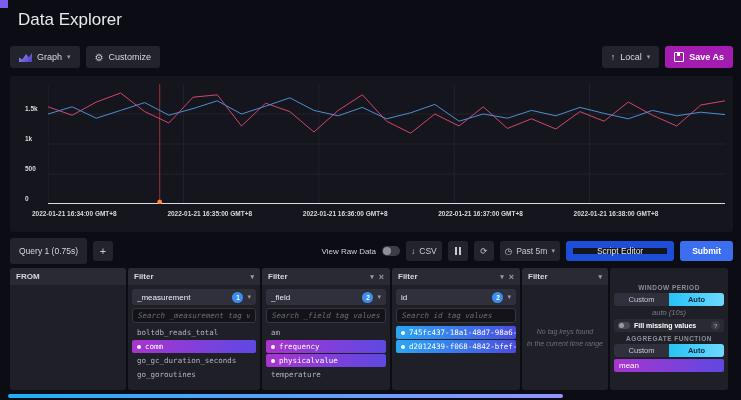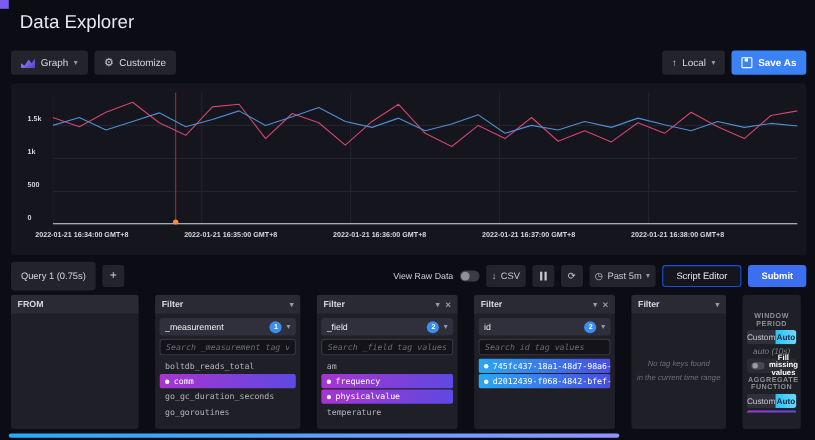--- a/index.html
+++ b/index.html
@@ -10,21 +10,21 @@
   
   .toolbar{position:absolute;top:46px;left:10px;right:8px;height:22px;display:flex;justify-content:space-between;}
   .tb-left,.tb-right{display:flex;gap:6px;}
   .btn{height:22px;display:inline-flex;align-items:center;gap:5px;padding:0 9px;background:#23232c;
        border-radius:3px;color:#d9d9e0;font-size:9px;cursor:pointer;white-space:nowrap;box-sizing:border-box;}
   .caret{font-size:7px;color:#9a9aa5;}
   .graph-icon{width:13px;height:10px;background:linear-gradient(135deg,#9394ff,#513cc6);
        clip-path:polygon(0 100%,0 55%,25% 75%,55% 20%,75% 55%,100% 10%,100% 100%);}
   .gear-icon{font-size:10px;color:#c9c9d2;}
   .up-icon{font-size:9px;color:#c9c9d2;}
-  .save-as{background:#3b82f6;color:#fff;font-weight:bold;}
+  .save-as{background:#a21caf;color:#fff;font-weight:bold;}
   .save-icon{width:8px;height:8px;border:1px solid #fff;border-radius:1px;position:relative;}
   .save-icon::after{content:"";position:absolute;top:0;left:2px;width:3px;height:3px;background:#fff;}
   
   .chart-panel{position:absolute;left:10px;right:8px;top:76px;height:156px;background:#15151d;border-radius:3px;}
   .plot{position:absolute;left:38px;right:8px;top:8px;height:120px;}
   .plot svg{width:100%;height:100%;display:block;}
   .y-label{position:absolute;left:15px;font-size:6.5px;font-weight:bold;color:#d8d8de;}
   .x-label{position:absolute;top:134px;font-size:6.5px;font-weight:bold;color:#d8d8de;white-space:nowrap;}
   
   .query-bar{position:absolute;left:10px;right:8px;top:240px;height:22px;display:flex;justify-content:space-between;align-items:center;}
@@ -33,26 +33,26 @@
        display:flex;align-items:center;cursor:pointer;}
   .plus-btn{width:20px;height:20px;background:#23232c;border-radius:3px;display:flex;align-items:center;
        justify-content:center;font-size:11px;color:#c9c9d2;cursor:pointer;}
   .raw-label{font-size:8px;color:#cfcfd6;}
   .toggle{width:18px;height:10px;background:#3c3c46;border-radius:5px;position:relative;cursor:pointer;}
   .toggle::after{content:"";position:absolute;left:1px;top:1px;width:8px;height:8px;border-radius:50%;background:#8f8f99;}
   .icon-btn{height:20px;min-width:20px;padding:0 5px;background:#23232c;border-radius:3px;display:flex;
        align-items:center;justify-content:center;gap:4px;font-size:8.5px;color:#c9c9d2;cursor:pointer;box-sizing:border-box;}
   .pause-icon{display:flex;gap:2px;}
   .pause-icon i{display:block;width:2px;height:8px;background:#c9c9d2;}
-  .script-editor{height:20px;padding:0 12px;border:1px solid #1d4ed8;border-radius:3px;background:#15151d;
+  .script-editor{height:20px;padding:0 24px;border:7px solid #1d4ed8;border-radius:3px;background:#15151d;
        font-size:8.5px;color:#e8e8ee;display:flex;align-items:center;cursor:pointer;box-sizing:border-box;}
   .submit{height:20px;padding:0 12px;border-radius:3px;background:#3b6ff0;color:#fff;font-weight:bold;
        font-size:8.5px;display:flex;align-items:center;cursor:pointer;}
   
-  .builder{position:absolute;left:10px;right:13px;top:268px;height:122px;display:flex;gap:15px;}
+  .builder{position:absolute;left:10px;right:13px;top:268px;height:122px;display:flex;gap:2px;}
   .panel{background:#1f1f28;border-radius:3px;display:flex;flex-direction:column;overflow:hidden;box-sizing:border-box;flex:none;}
   .panel-header{height:17px;min-height:17px;background:#2a2a34;display:flex;align-items:center;
        justify-content:space-between;padding:0 6px;font-size:8px;font-weight:bold;color:#d8d8df;}
   .ph-icons{display:flex;align-items:center;gap:5px;}
   .close{font-size:9px;color:#9a9aa5;cursor:pointer;}
   .panel-body{flex:1;padding:4px;display:flex;flex-direction:column;gap:3px;overflow:hidden;}
   .select{height:16px;min-height:16px;background:#30303c;border-radius:3px;display:flex;align-items:center;
        gap:4px;padding:0 5px;font-size:8px;color:#eee;cursor:pointer;}
   .sel-value{flex:1;overflow:hidden;white-space:nowrap;}
   .badge{width:11px;height:11px;min-width:11px;border-radius:50%;background:#3b8ef0;color:#fff;font-size:6.5px;

